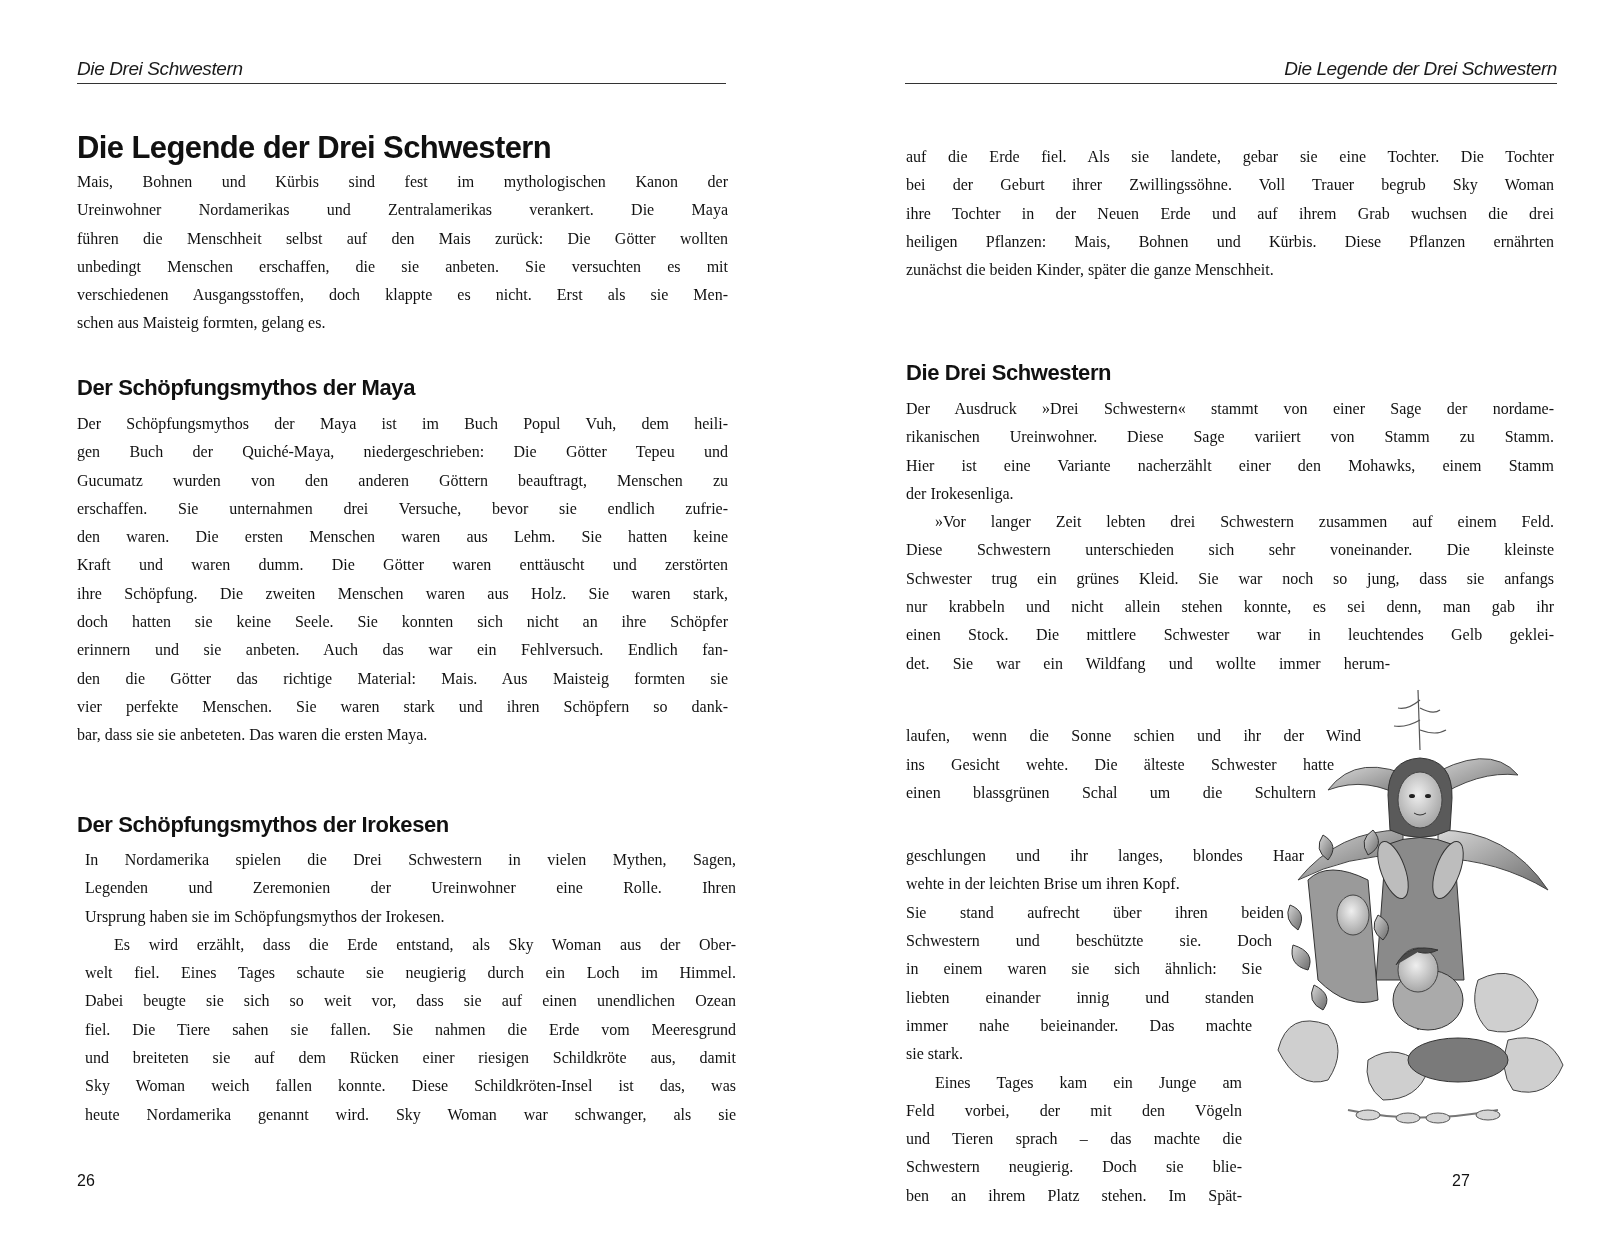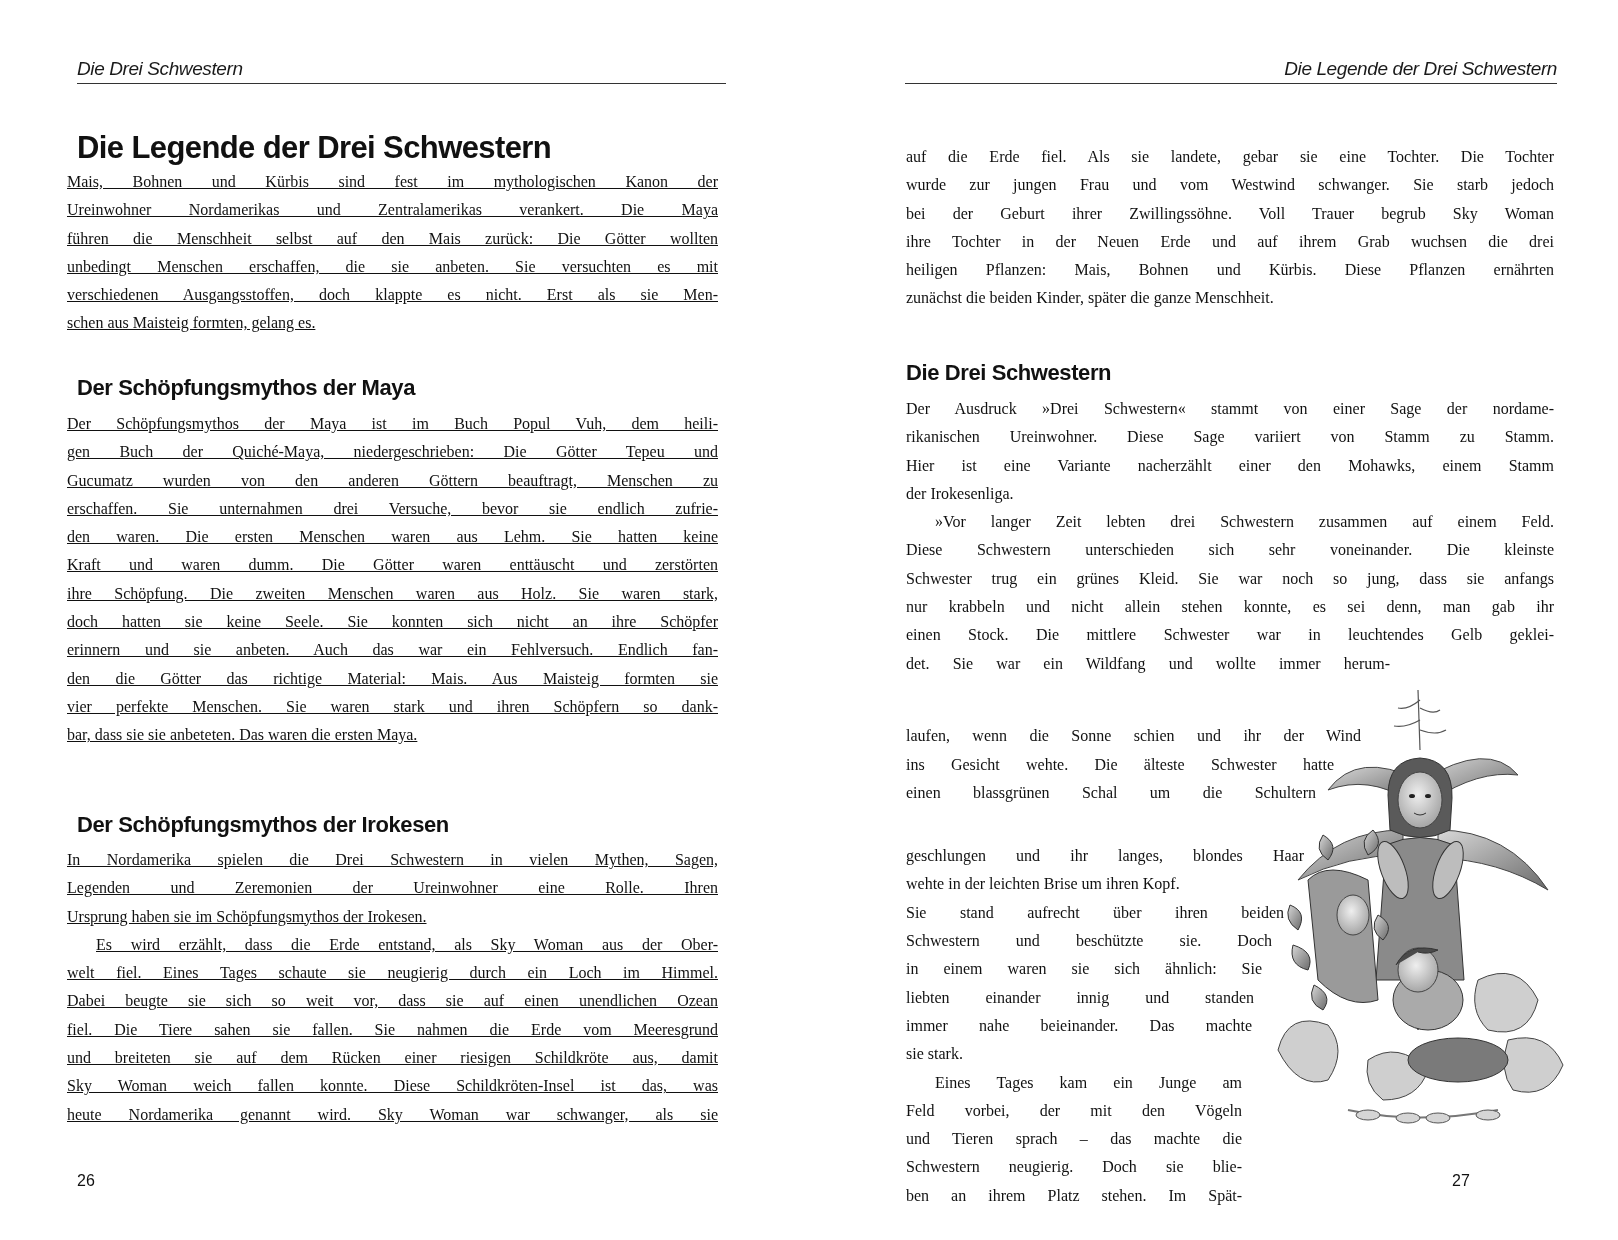--- a/index.html
+++ b/index.html
@@ -23,21 +23,21 @@
       position: absolute; left: 77px; top: 128px;
       font-family: "Liberation Sans", sans-serif; font-weight: bold;
       font-size: 31px; letter-spacing: -0.6px; line-height: 40px; margin: 0;
     }
     .subhead {
       position: absolute; font-family: "Liberation Sans", sans-serif; font-weight: bold;
       font-size: 22px; letter-spacing: -0.4px; line-height: 30px; margin: 0;
     }
 
     .block { position: absolute; font-family: "Liberation Serif", serif; font-size: 16px; }
-    .left .block { left: 67px; width: 651px; text-decoration: underline; }
+    .left .block { left: 77px; width: 651px; }
     .line {
       display: block; height: 28.3px; line-height: 28.3px; white-space: nowrap;
       text-align: justify; text-align-last: justify; overflow: visible;
     }
     .line.last { text-align-last: left; }
     .line.indent { text-indent: 29px; }
 
     .page-number {
       position: absolute; top: 1167px; font-family: Liberation Sans, sans-serif;
       font-size: 16px; line-height: 28px;
@@ -74,21 +74,21 @@
     <span class="line">Kraft und waren dumm. Die Götter waren enttäuscht und zerstörten</span>
     <span class="line">ihre Schöpfung. Die zweiten Menschen waren aus Holz. Sie waren stark,</span>
     <span class="line">doch hatten sie keine Seele. Sie konnten sich nicht an ihre Schöpfer</span>
     <span class="line">erinnern und sie anbeten. Auch das war ein Fehlversuch. Endlich fan-</span>
     <span class="line">den die Götter das richtige Material: Mais. Aus Maisteig formten sie</span>
     <span class="line">vier perfekte Menschen. Sie waren stark und ihren Schöpfern so dank-</span>
     <span class="line last">bar, dass sie sie anbeteten. Das waren die ersten Maya.</span>
   </div>
 
   <h2 class="subhead" style="left:77px; top:810px;">Der Schöpfungsmythos der Irokesen</h2>
-  <div class="block" style="top:846px;">
+  <div class="block" style="top:846px;margin-left:8px;">
     <span class="line">In Nordamerika spielen die Drei Schwestern in vielen Mythen, Sagen,</span>
     <span class="line">Legenden und Zeremonien der Ureinwohner eine Rolle. Ihren</span>
     <span class="line last">Ursprung haben sie im Schöpfungsmythos der Irokesen.</span>
     <span class="line indent">Es wird erzählt, dass die Erde entstand, als Sky Woman aus der Ober-</span>
     <span class="line">welt fiel. Eines Tages schaute sie neugierig durch ein Loch im Himmel.</span>
     <span class="line">Dabei beugte sie sich so weit vor, dass sie auf einen unendlichen Ozean</span>
     <span class="line">fiel. Die Tiere sahen sie fallen. Sie nahmen die Erde vom Meeresgrund</span>
     <span class="line">und breiteten sie auf dem Rücken einer riesigen Schildkröte aus, damit</span>
     <span class="line">Sky Woman weich fallen konnte. Diese Schildkröten-Insel ist das, was</span>
     <span class="line">heute Nordamerika genannt wird. Sky Woman war schwanger, als sie</span>
@@ -97,21 +97,20 @@
   <div class="page-number">26</div>
 </div>
 
 <div class="page right">
   <div class="running-head">Die Legende der Drei Schwestern</div>
   <div class="rule"></div>
 </div>
 
 <div class="block" style="left:906px; top:143px; width:648px;">
   <span class="line">auf die Erde fiel. Als sie landete, gebar sie eine Tochter. Die Tochter</span>
-  <span class="line">wurde zur jungen Frau und vom Westwind schwanger. Sie starb jedoch</span>
   <span class="line">bei der Geburt ihrer Zwillingssöhne. Voll Trauer begrub Sky Woman</span>
   <span class="line">ihre Tochter in der Neuen Erde und auf ihrem Grab wuchsen die drei</span>
   <span class="line">heiligen Pflanzen: Mais, Bohnen und Kürbis. Diese Pflanzen ernährten</span>
   <span class="line last">zunächst die beiden Kinder, später die ganze Menschheit.</span>
 </div>
 
 <h2 class="subhead" style="left:906px; top:358px;">Die Drei Schwestern</h2>
 
 <div class="block" style="left:906px; top:395px; width:648px;">
   <span class="line">Der Ausdruck »Drei Schwestern« stammt von einer Sage der nordame-</span>

